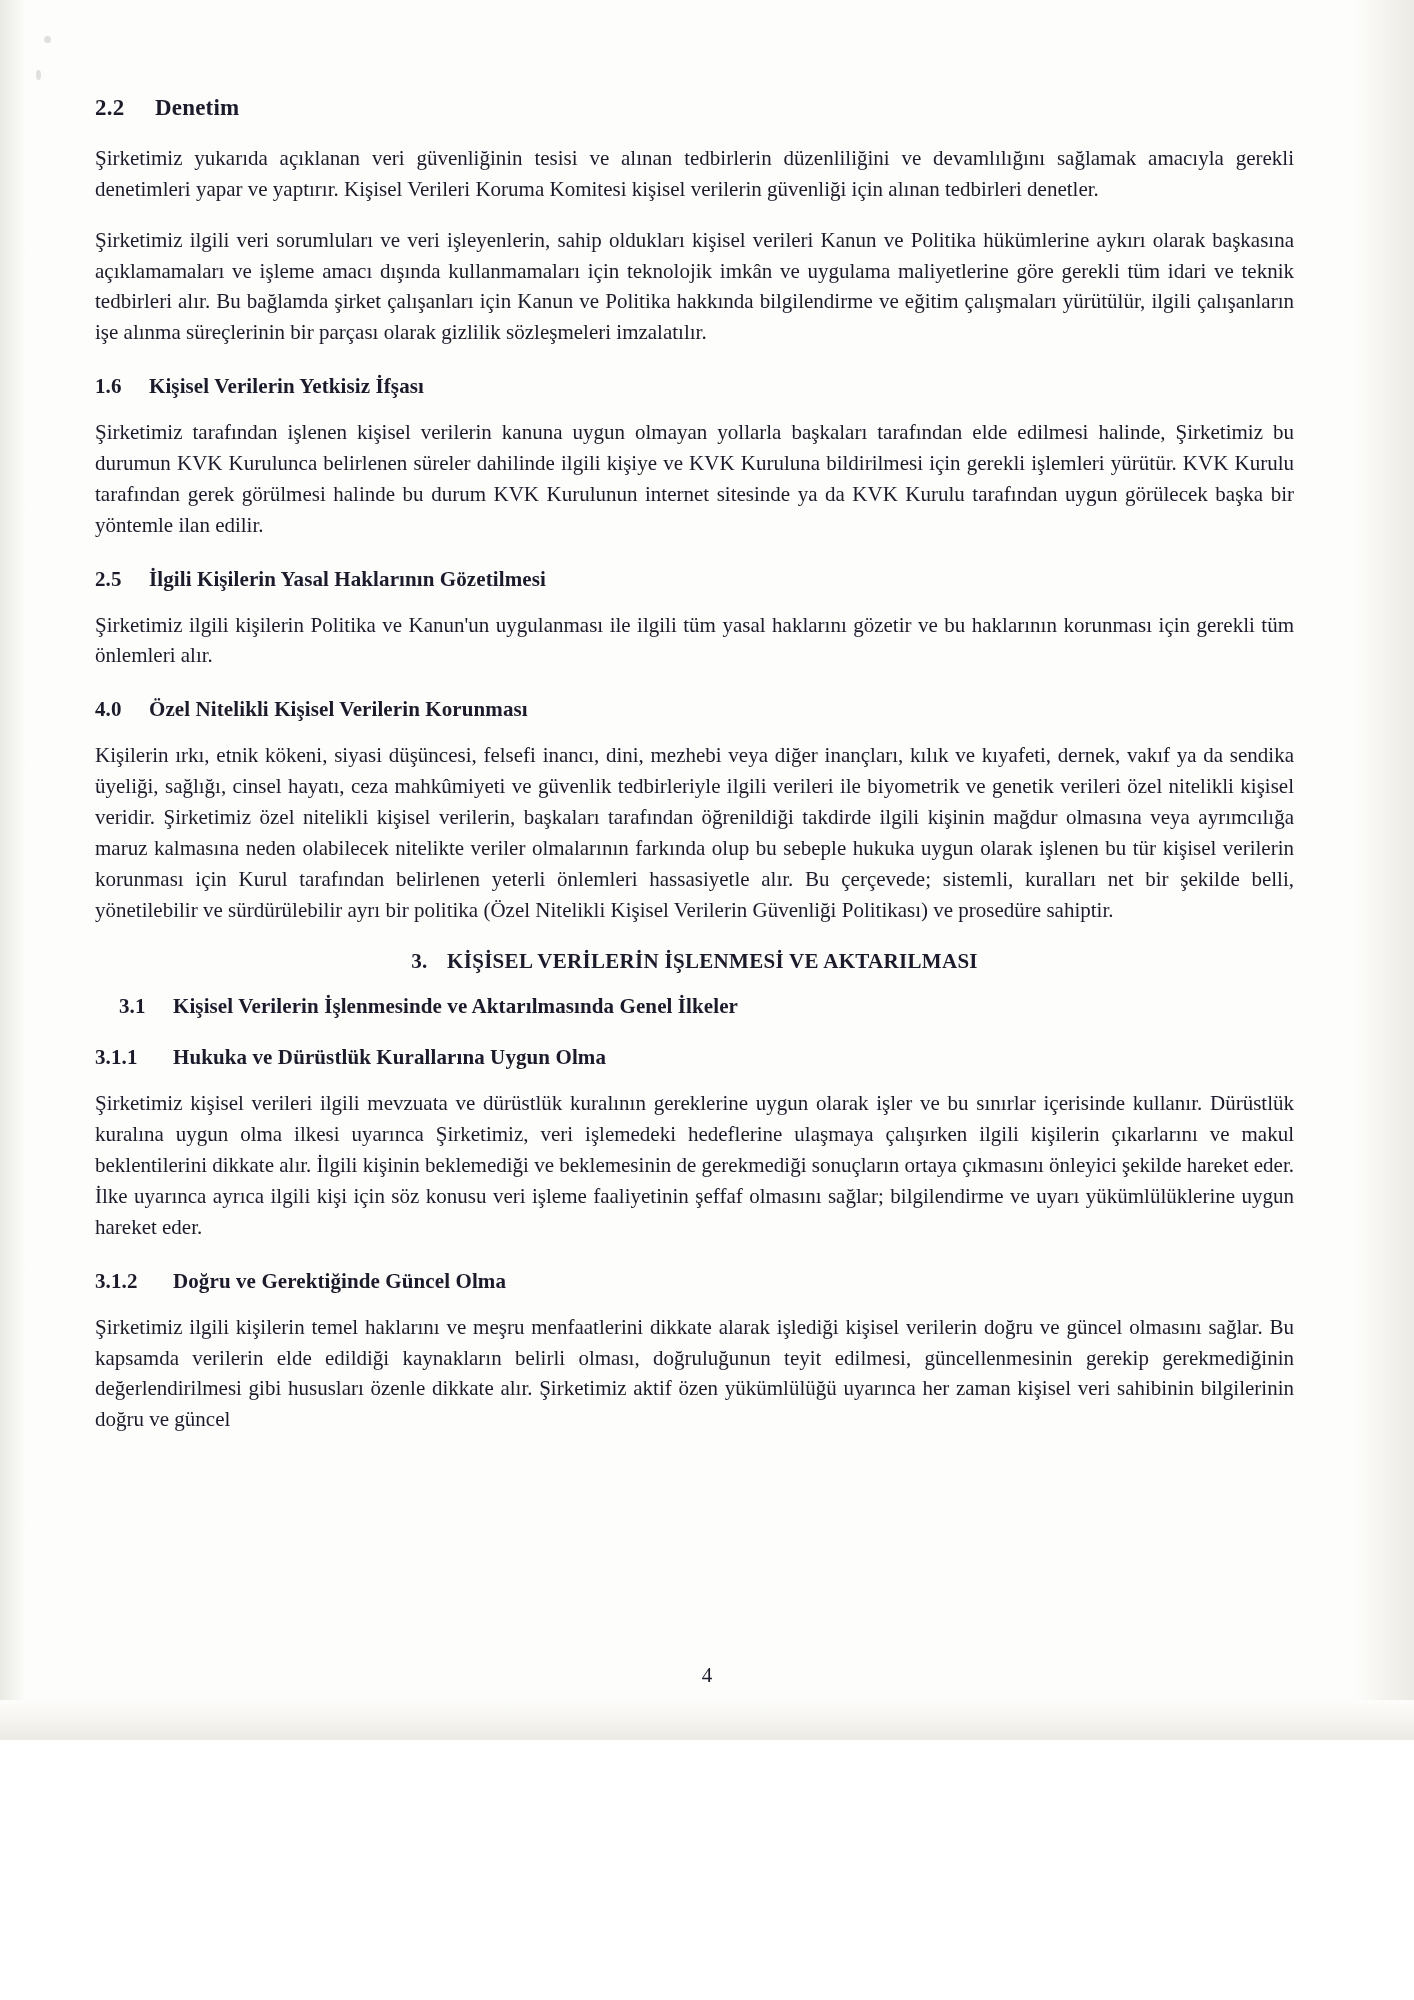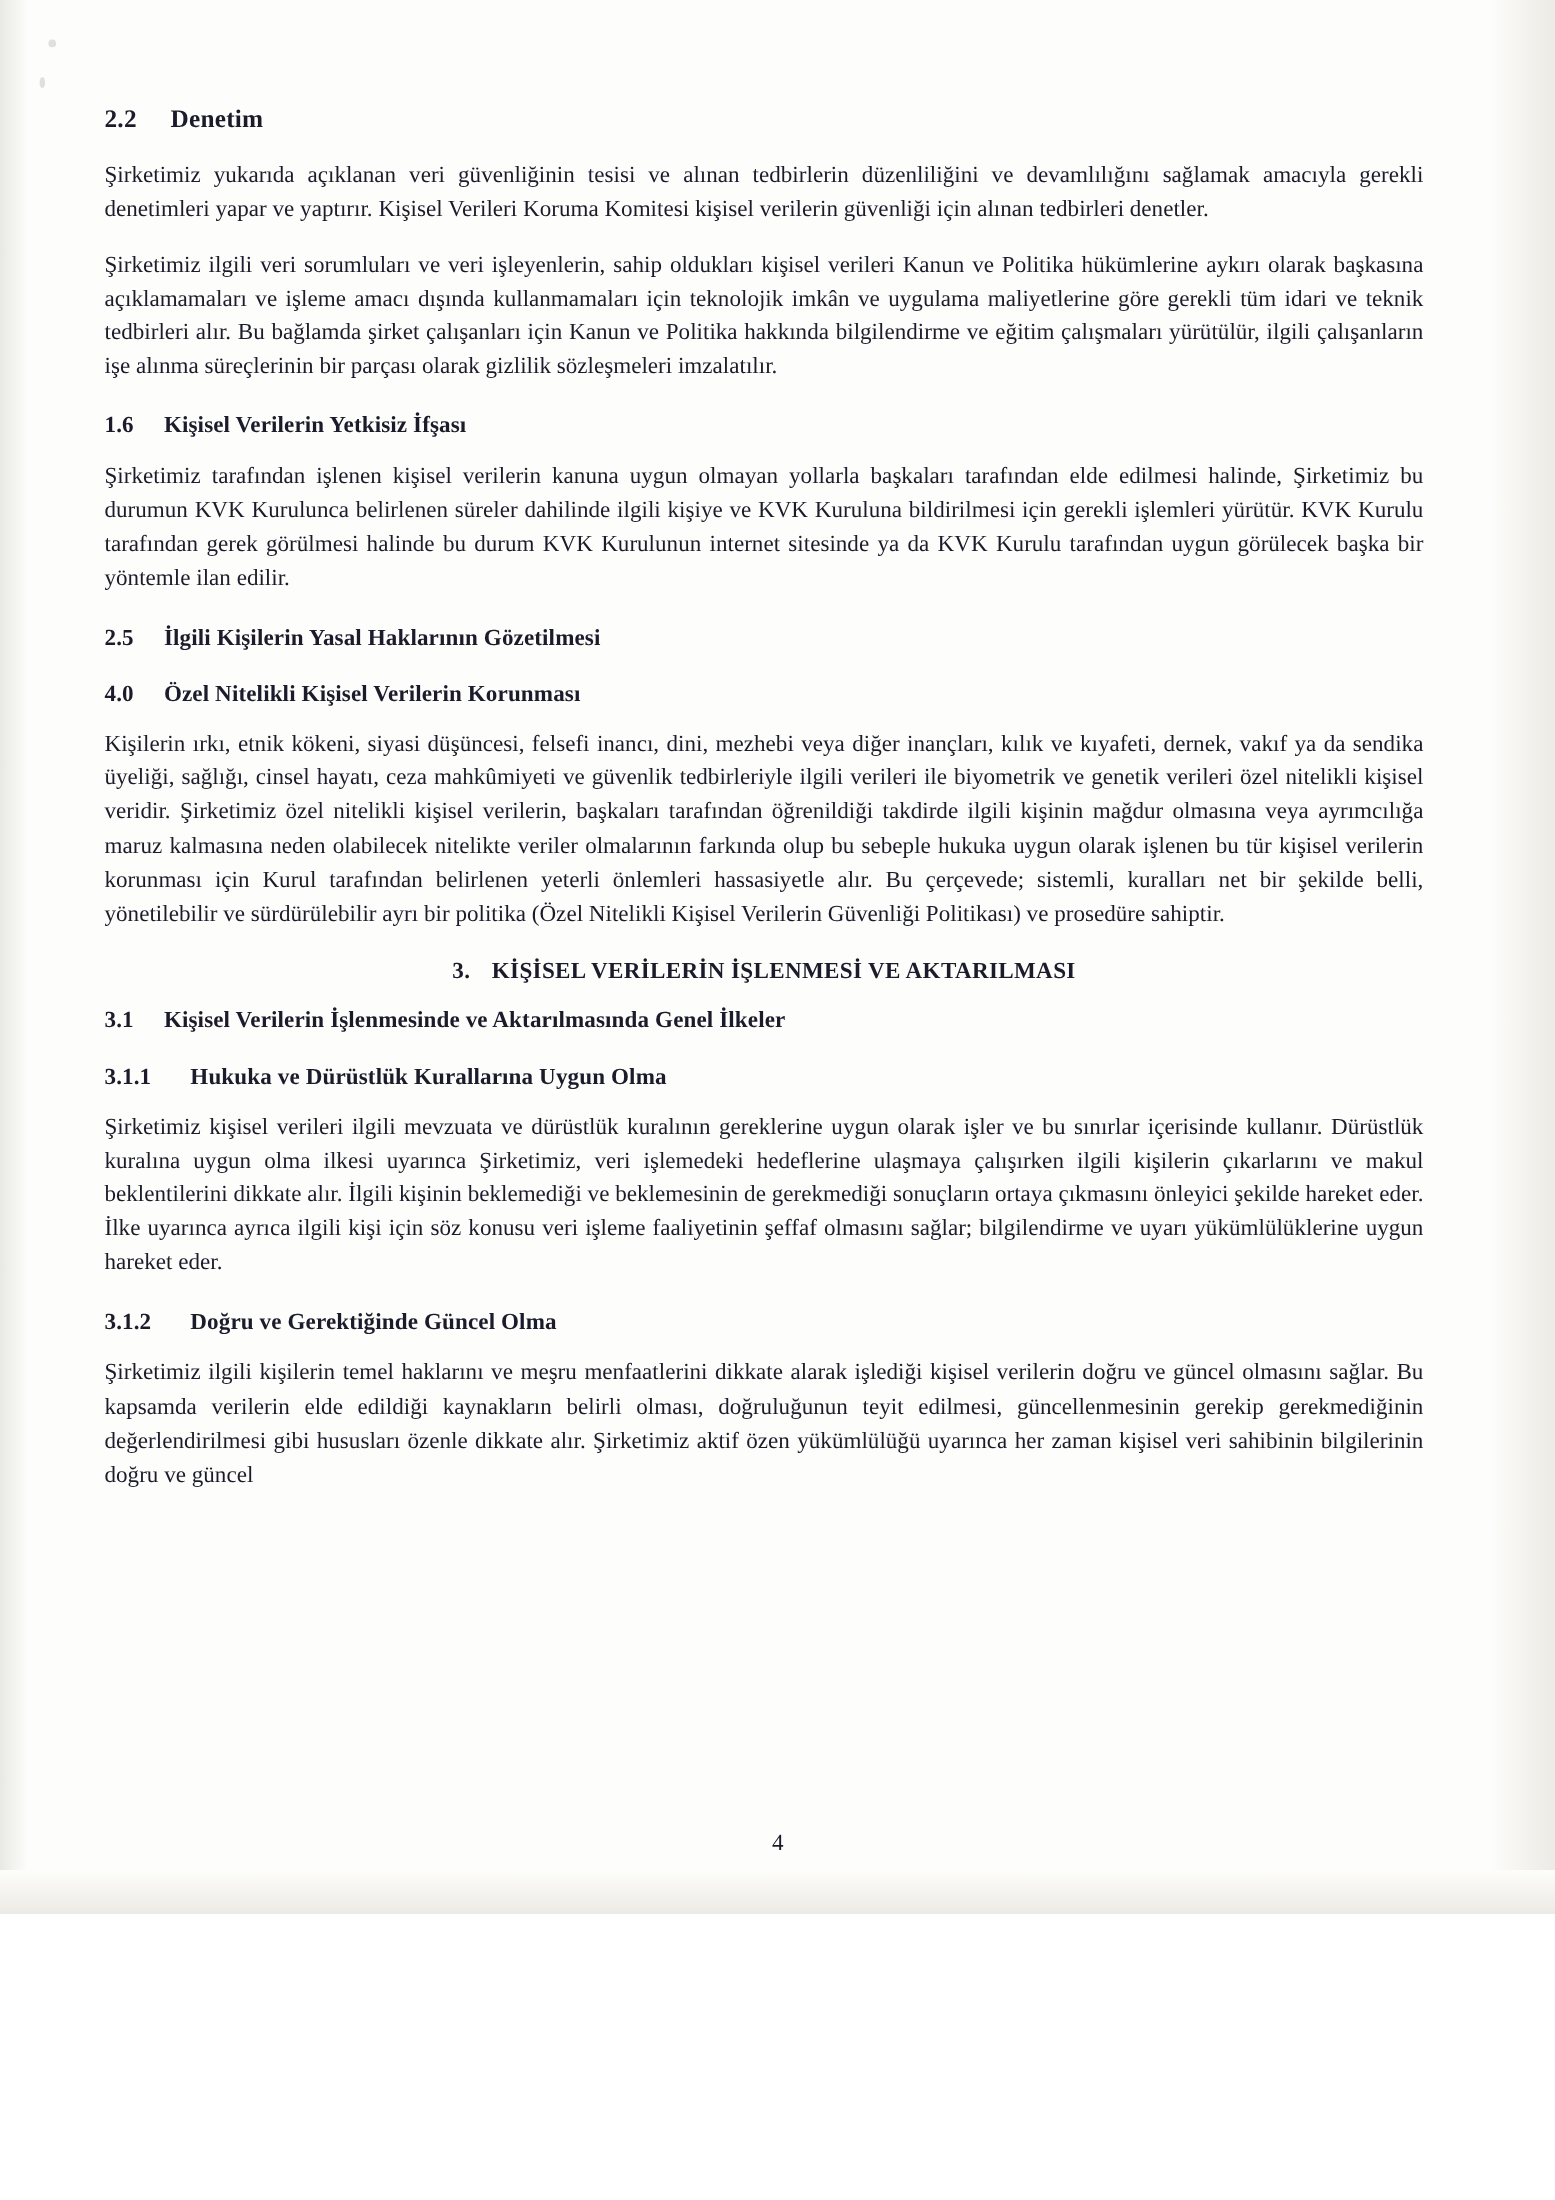--- a/index.html
+++ b/index.html
@@ -120,33 +120,34 @@
     <h3 class="sub-head">
       <span class="num">1.6</span>
       <span>Kişisel Verilerin Yetkisiz İfşası</span>
     </h3>
     <p class="para">Şirketimiz tarafından işlenen kişisel verilerin kanuna uygun olmayan yollarla başkaları tarafından elde edilmesi halinde, Şirketimiz bu durumun KVK Kurulunca belirlenen süreler dahilinde ilgili kişiye ve KVK Kuruluna bildirilmesi için gerekli işlemleri yürütür. KVK Kurulu tarafından gerek görülmesi halinde bu durum KVK Kurulunun internet sitesinde ya da KVK Kurulu tarafından uygun görülecek başka bir yöntemle ilan edilir.</p>
 
     <h3 class="sub-head">
       <span class="num">2.5</span>
       <span>İlgili Kişilerin Yasal Haklarının Gözetilmesi</span>
     </h3>
+    <p class="para">Şirketimiz ilgili kişilerin Politika ve Kanun'un uygulanması ile ilgili tüm yasal haklarını gözetir ve bu haklarının korunması için gerekli tüm önlemleri alır.</p>
 
     <h3 class="sub-head">
       <span class="num">4.0</span>
       <span>Özel Nitelikli Kişisel Verilerin Korunması</span>
     </h3>
     <p class="para tight">Kişilerin ırkı, etnik kökeni, siyasi düşüncesi, felsefi inancı, dini, mezhebi veya diğer inançları, kılık ve kıyafeti, dernek, vakıf ya da sendika üyeliği, sağlığı, cinsel hayatı, ceza mahkûmiyeti ve güvenlik tedbirleriyle ilgili verileri ile biyometrik ve genetik verileri özel nitelikli kişisel veridir. Şirketimiz özel nitelikli kişisel verilerin, başkaları tarafından öğrenildiği takdirde ilgili kişinin mağdur olmasına veya ayrımcılığa maruz kalmasına neden olabilecek nitelikte veriler olmalarının farkında olup bu sebeple hukuka uygun olarak işlenen bu tür kişisel verilerin korunması için Kurul tarafından belirlenen yeterli önlemleri hassasiyetle alır. Bu çerçevede; sistemli, kuralları net bir şekilde belli, yönetilebilir ve sürdürülebilir ayrı bir politika (Özel Nitelikli Kişisel Verilerin Güvenliği Politikası) ve prosedüre sahiptir.</p>
 
     <div class="center-head">
       <span class="cnum">3.</span>
       <span>KİŞİSEL VERİLERİN İŞLENMESİ VE AKTARILMASI</span>
     </div>
 
-    <h3 class="sub-head" style="margin-top:18px;">
+    <h3 class="sub-head" style="margin-top:18px;margin-left:24px;">
       <span class="num">3.1</span>
       <span>Kişisel Verilerin İşlenmesinde ve Aktarılmasında Genel İlkeler</span>
     </h3>
 
     <h3 class="sub-head">
       <span class="num" style="min-width:58px;">3.1.1</span>
       <span>Hukuka ve Dürüstlük Kurallarına Uygun Olma</span>
     </h3>
     <p class="para">Şirketimiz kişisel verileri ilgili mevzuata ve dürüstlük kuralının gereklerine uygun olarak işler ve bu sınırlar içerisinde kullanır. Dürüstlük kuralına uygun olma ilkesi uyarınca Şirketimiz, veri işlemedeki hedeflerine ulaşmaya çalışırken ilgili kişilerin çıkarlarını ve makul beklentilerini dikkate alır. İlgili kişinin beklemediği ve beklemesinin de gerekmediği sonuçların ortaya çıkmasını önleyici şekilde hareket eder. İlke uyarınca ayrıca ilgili kişi için söz konusu veri işleme faaliyetinin şeffaf olmasını sağlar; bilgilendirme ve uyarı yükümlülüklerine uygun hareket eder.</p>
 

